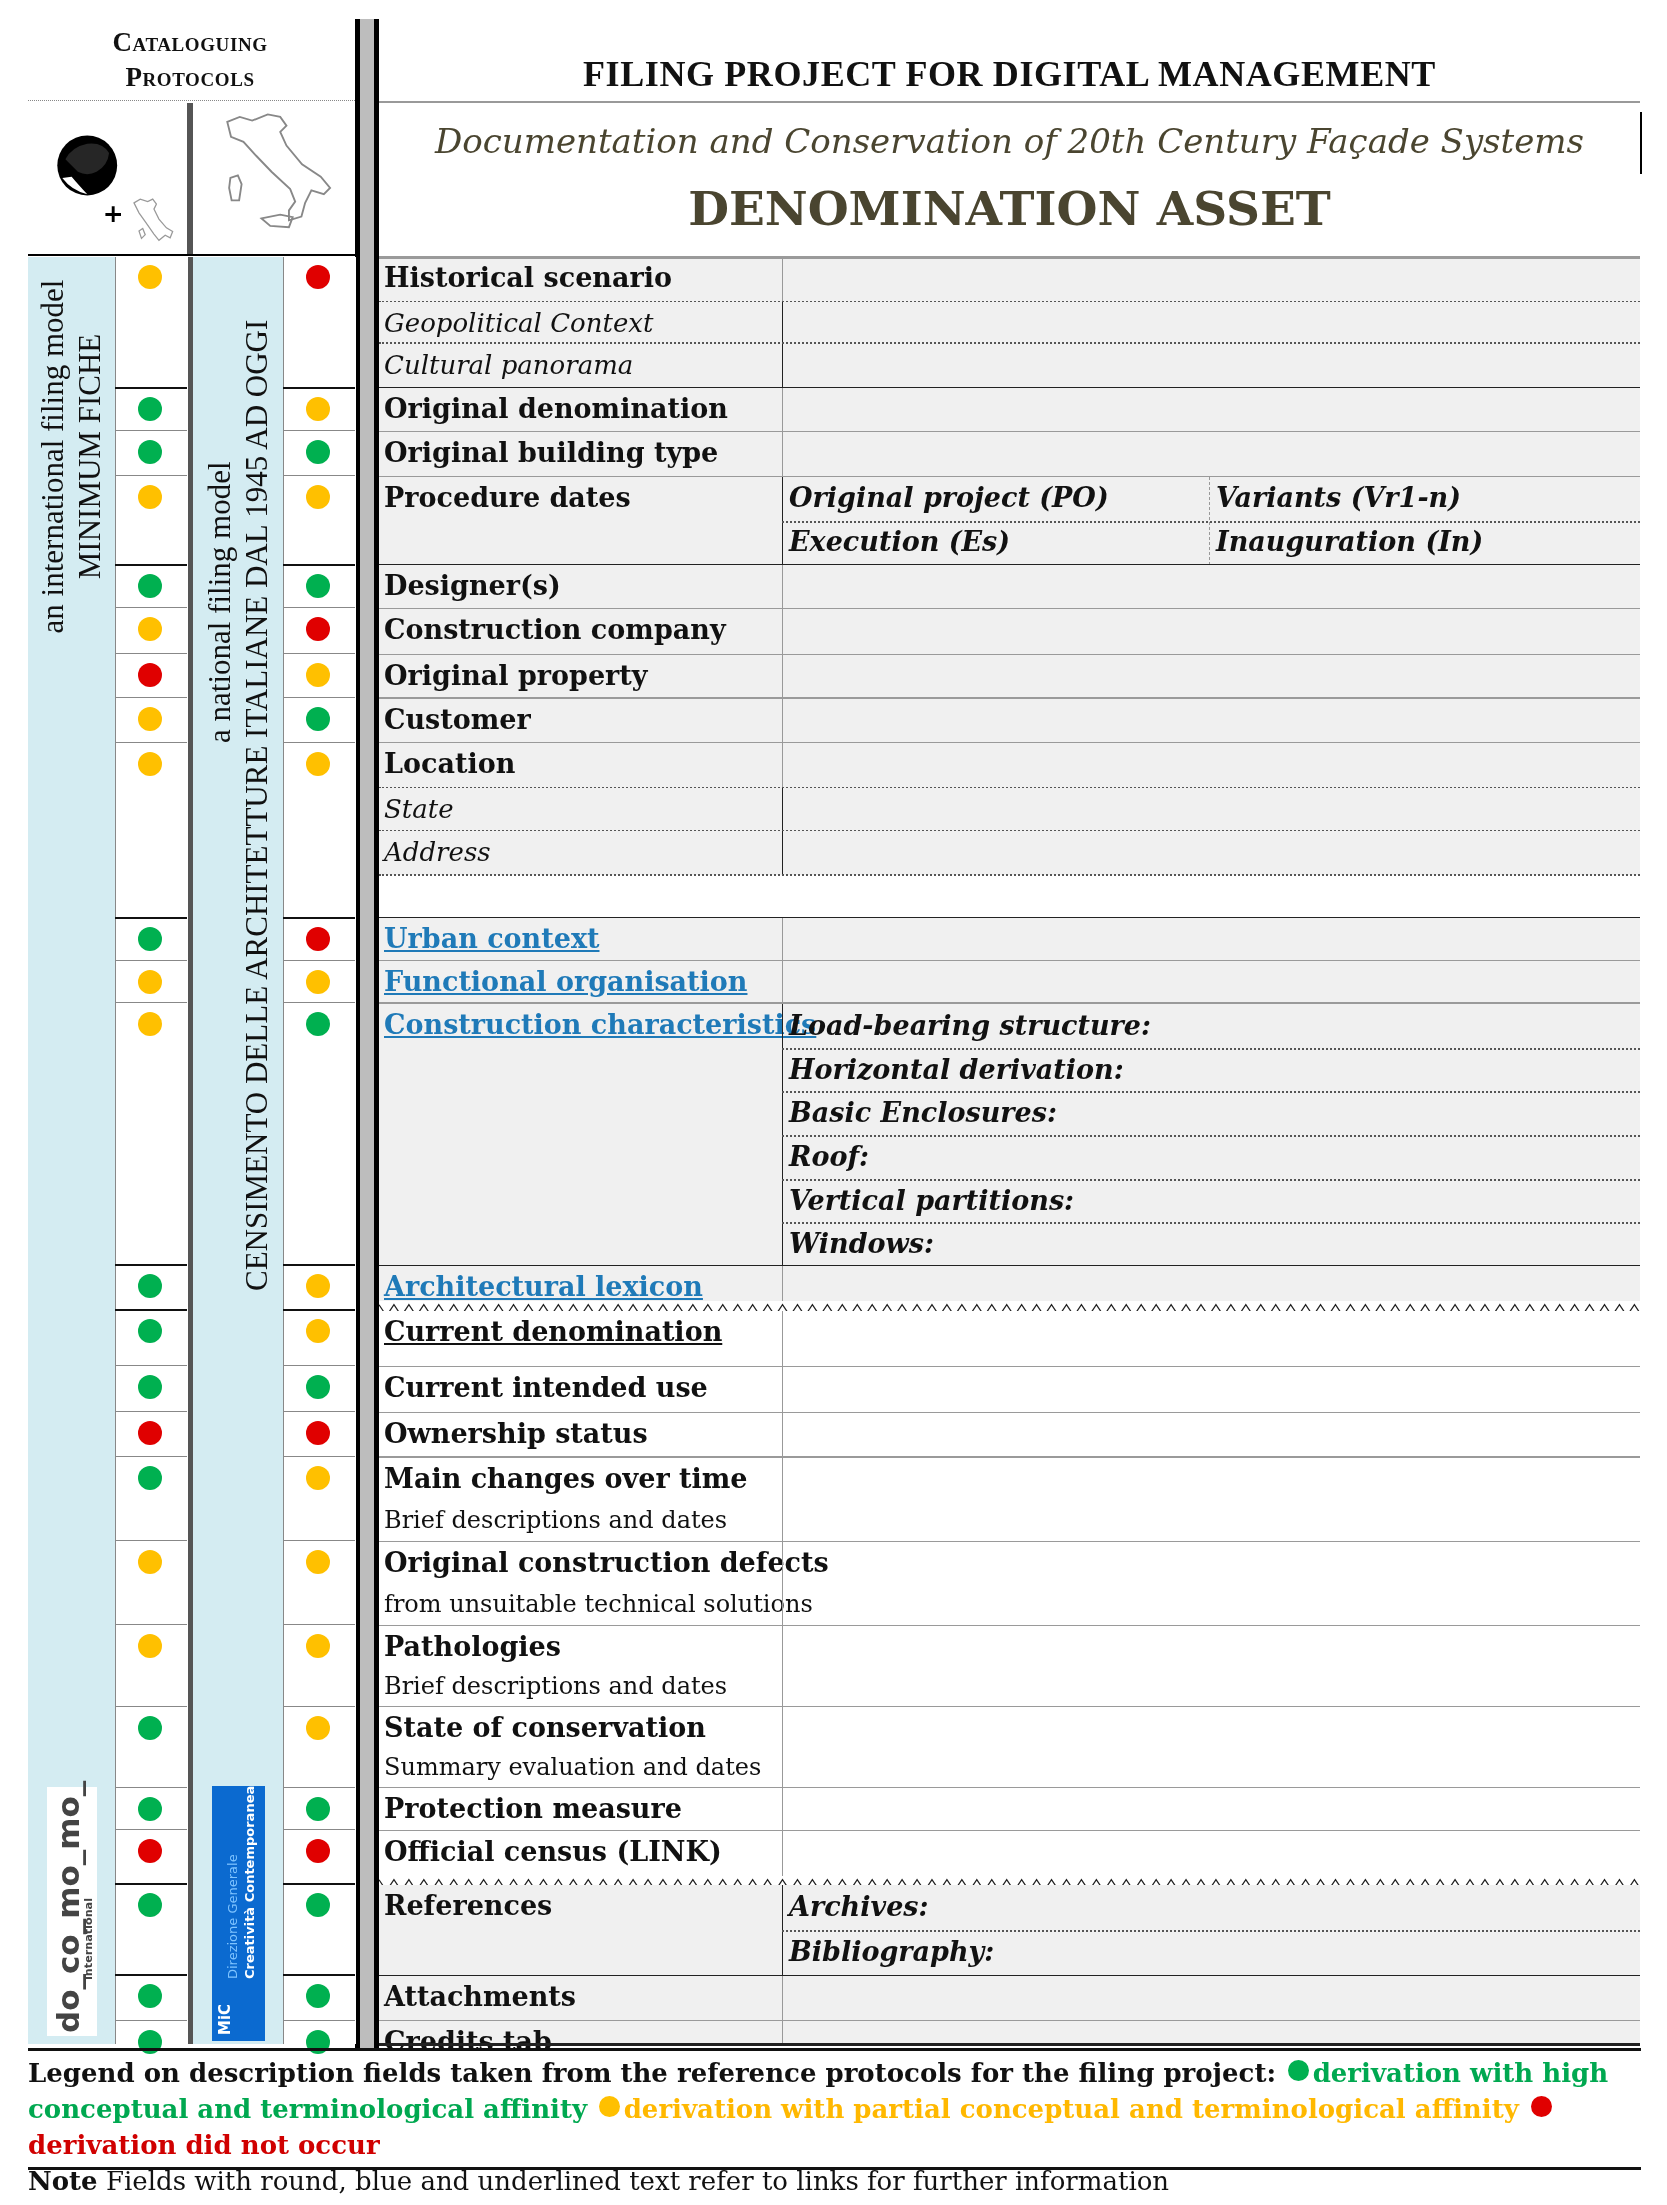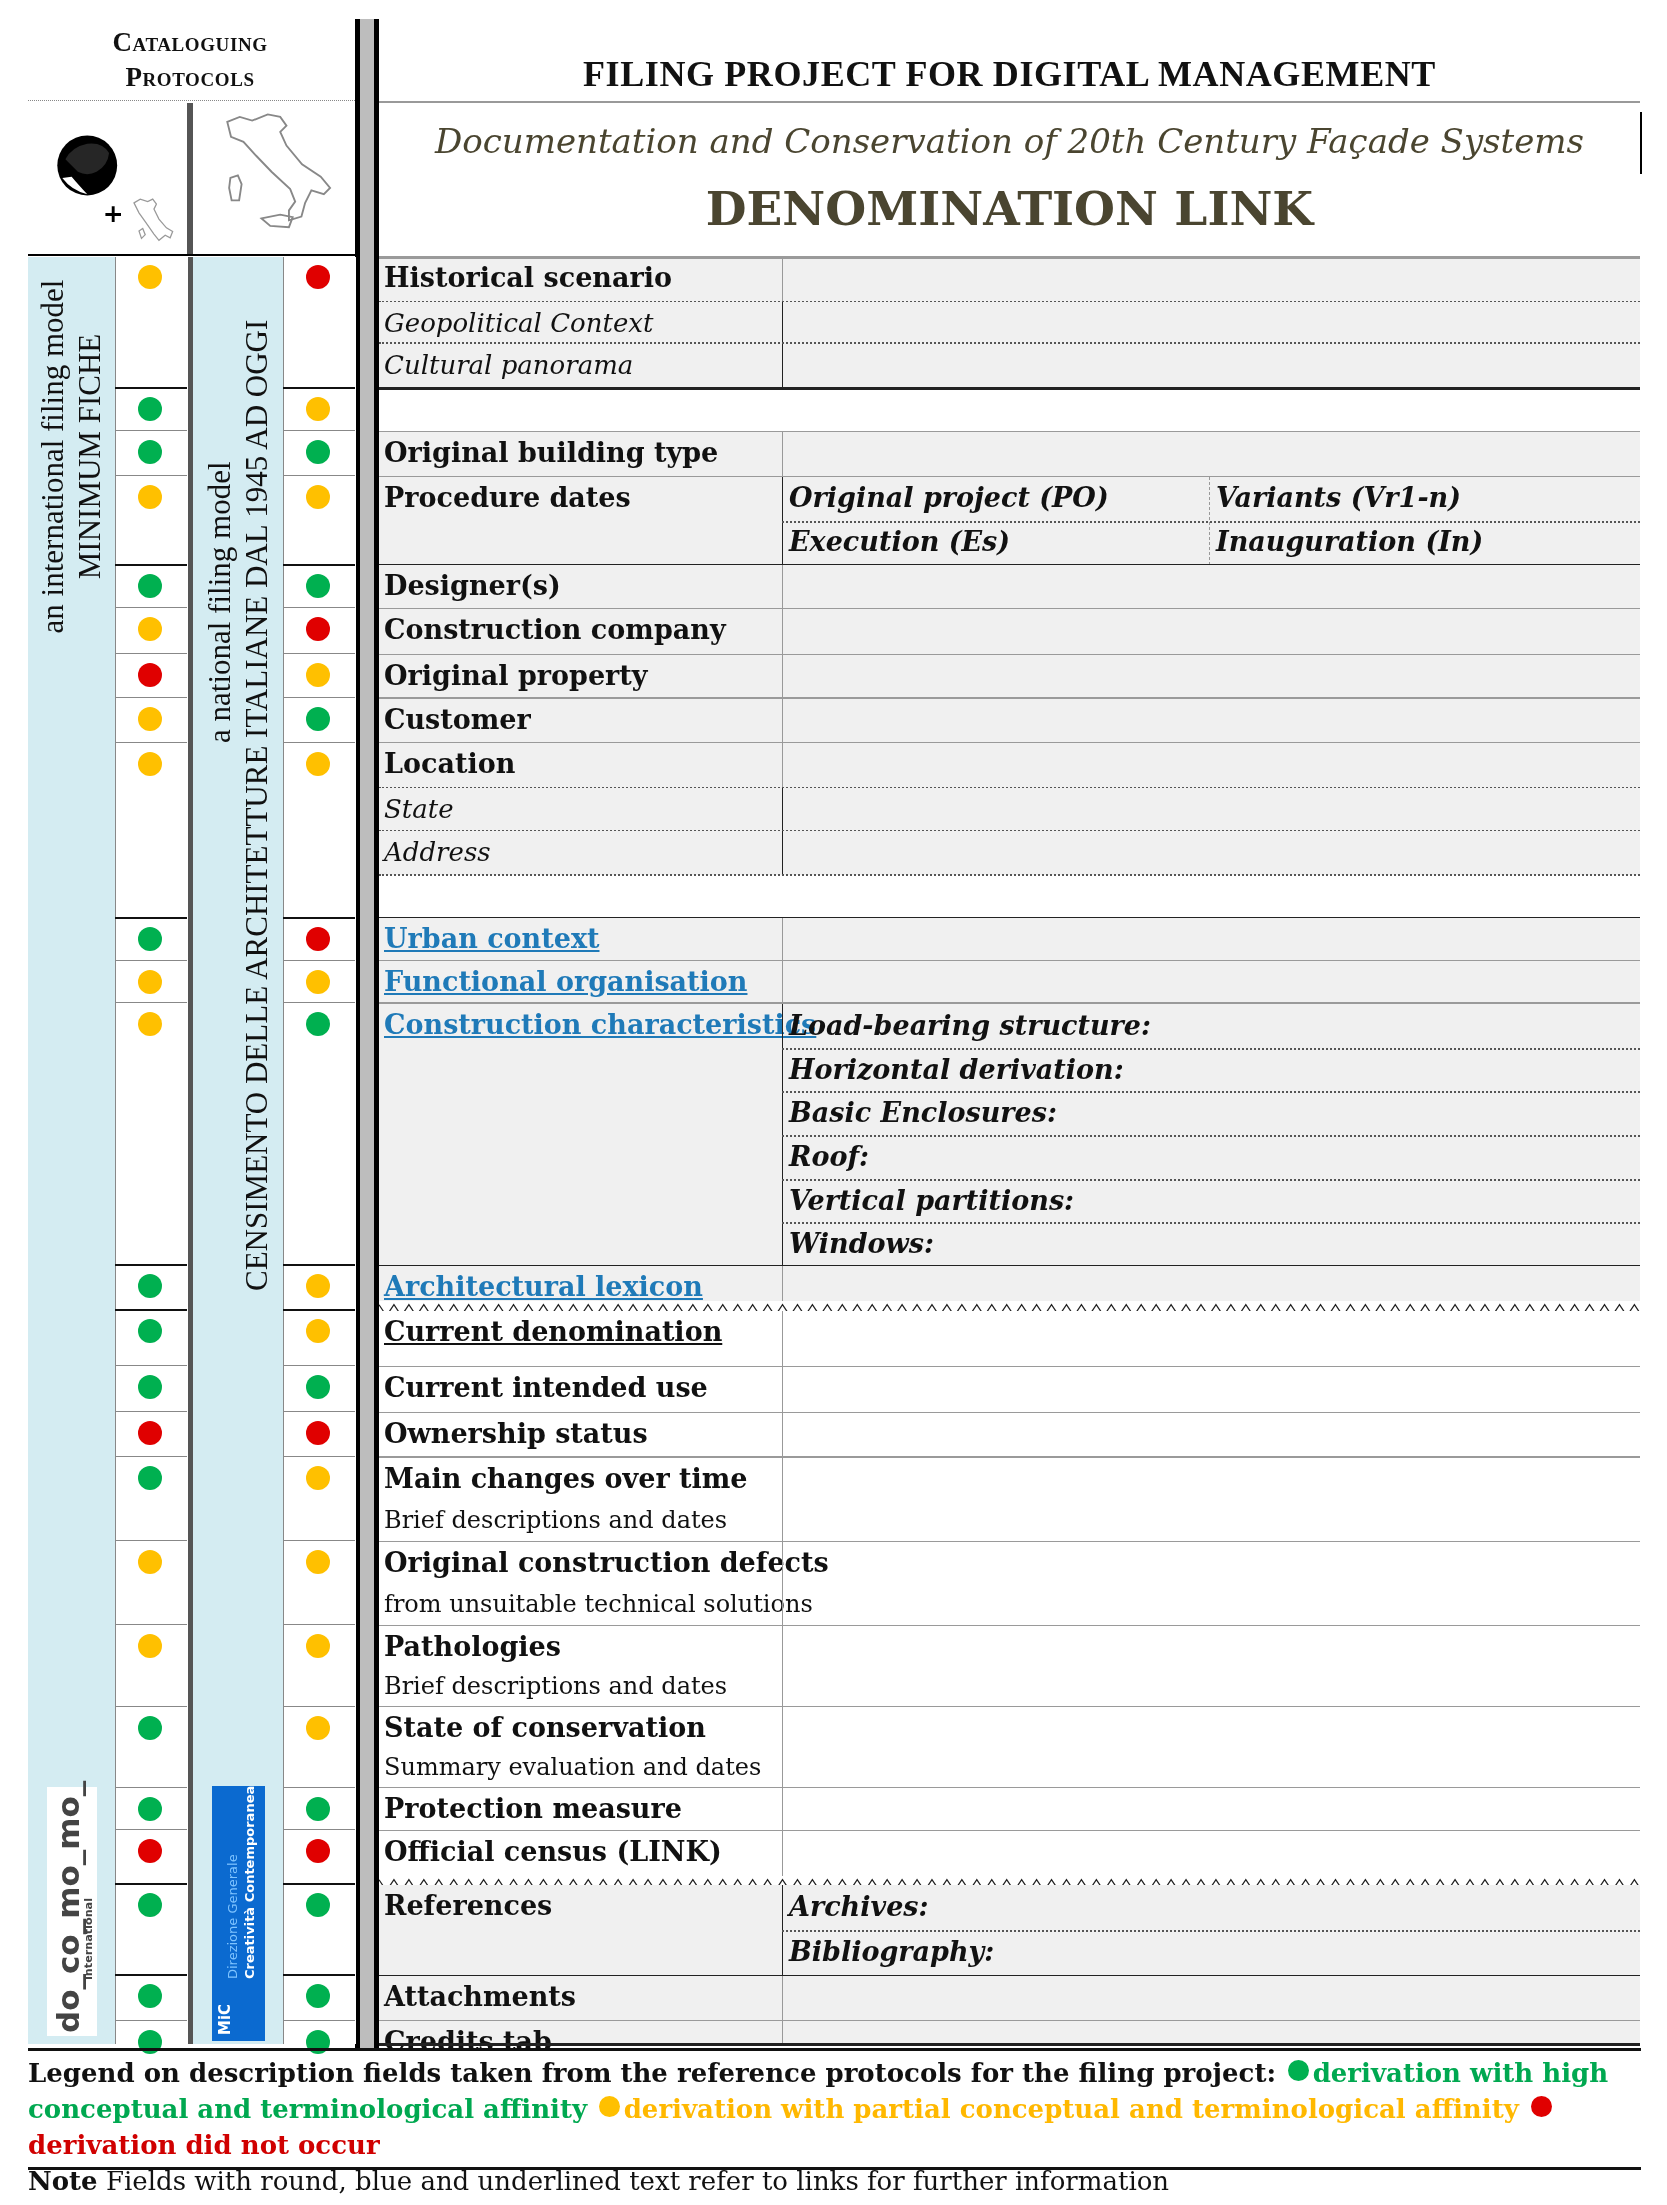--- a/index.html
+++ b/index.html
@@ -107,21 +107,21 @@
   </svg>
 </div>
 
 <div id="divider-left" class="abs"></div>
 <div id="divider-mid" class="abs"></div>
 <div id="divider-right" class="abs"></div>
 
 <div id="main-title" class="abs">FILING PROJECT FOR DIGITAL MANAGEMENT</div>
 <div id="title-rule" class="abs"></div>
 <div id="subtitle" class="abs">Documentation and Conservation of 20th Century Façade Systems</div>
-<div id="asset-title" class="abs">DENOMINATION LINK</div>
+<div id="asset-title" class="abs">DENOMINATION ASSET</div>
 <div id="header-right-tick" class="abs"></div>
 
 <div id="left-top-rule" class="abs"></div>
 <div id="band-intl" class="abs band">
   <div class="vtext" style="left:6.2px; top:399px; width:399px;">
     <div>an international filing model</div>
     <div>MINIMUM FICHE</div>
   </div>
 </div>
 <div id="col-sep" class="abs"></div>
@@ -257,20 +257,25 @@
       <div class="vline dark" style="left: 403px; top: 0px; height: 42px;"></div>
       <div style="position: absolute; top: 0px; left: 405px; right: 0px; height: 42px;"></div>
     </div>
     <div class="rline dotted" style="top: 85px;"></div>
     <div class="row gray" style="top: 87px; height: 45px;">
       <div class="lbl i" style="top: 3.7px;">Cultural panorama</div>
       <div class="vline dark" style="left: 403px; top: 0px; height: 45px;"></div>
       <div style="position: absolute; top: 0px; left: 405px; right: 0px; height: 45px;"></div>
     </div>
     <div class="rline thick" style="top: 130px;"></div>
+    <div class="row gray" style="top: 131px; height: 44px;">
+      <div class="lbl b" style="top: 3.7px;">Original denomination</div>
+      <div class="vline" style="left: 403px; top: 0px; height: 44px;"></div>
+      <div style="position: absolute; top: 0px; left: 405px; right: 0px; height: 44px;"></div>
+    </div>
     <div class="rline solid" style="top: 174px;"></div>
     <div class="row gray" style="top: 175px; height: 45px;">
       <div class="lbl b" style="top: 3.7px;">Original building type</div>
       <div class="vline" style="left: 403px; top: 0px; height: 45px;"></div>
       <div style="position: absolute; top: 0px; left: 405px; right: 0px; height: 45px;"></div>
     </div>
     <div class="rline solid" style="top: 219px;"></div>
     <div class="row gray" style="top: 220px; height: 88px;">
       <div class="lbl b" style="top: 3.7px;">Procedure dates</div>
       <div class="vline dark" style="left: 403px; top: 0px; height: 88px;"></div>

